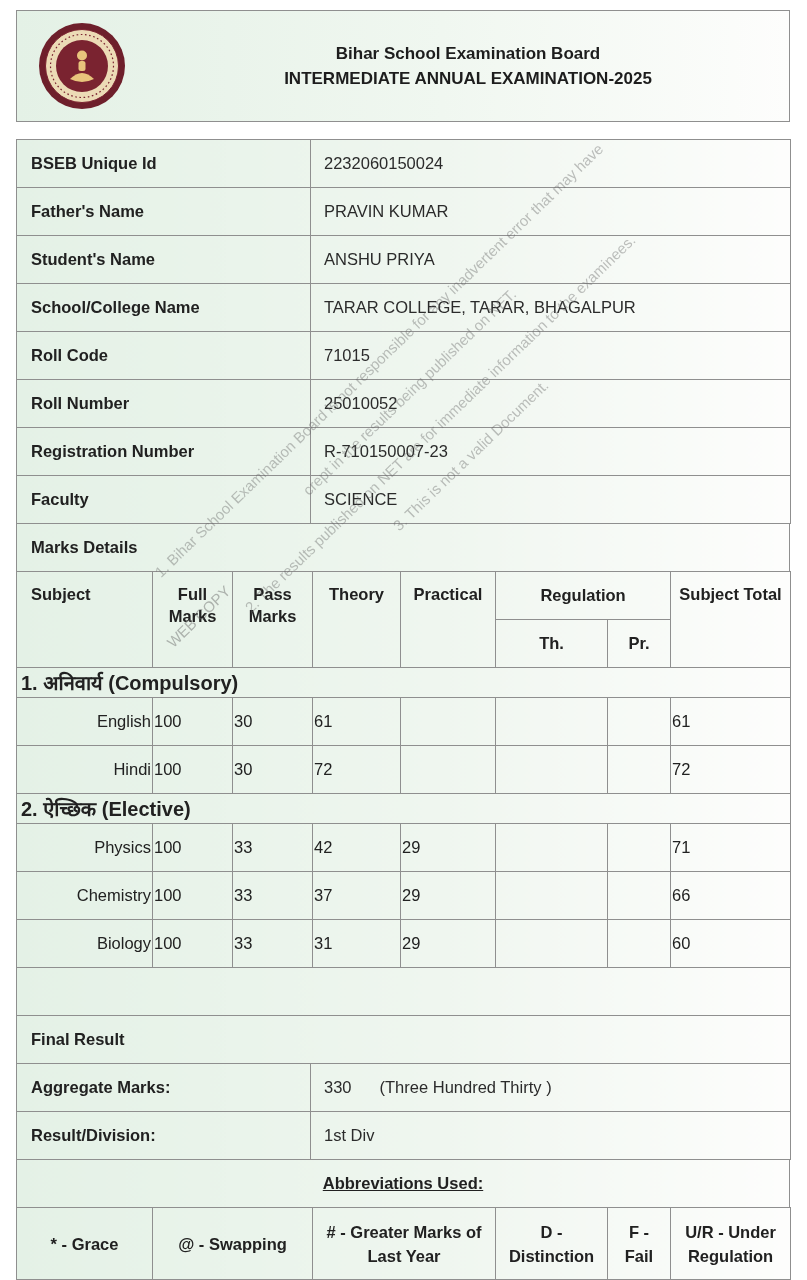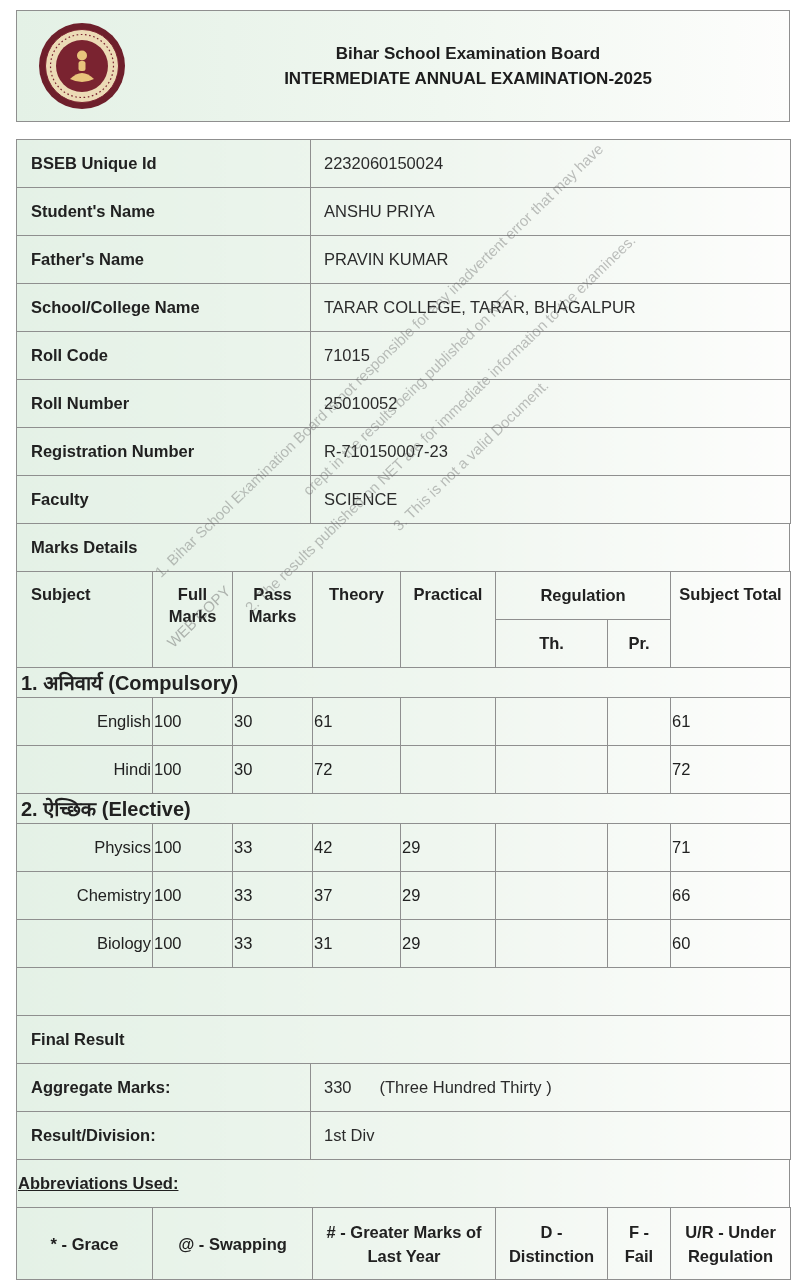--- a/index.html
+++ b/index.html
@@ -55,21 +55,21 @@
   .marks-table td.group {
     height:26px; font-weight:bold; text-align:left; padding-left:4px; font-size:20px;
   }
   .marks-table td.empty-row { height:48px; }
 
   
   .final-table td { height:48px; vertical-align:middle; }
   .agg-words { margin-left:28px; }
 
   
-  .abbr-title-cell { height:48px; text-align:left; vertical-align:middle; font-weight:bold; }
+  .abbr-title-cell { height:48px; text-align:center; vertical-align:middle; font-weight:bold; }
   .abbr-title-cell span { text-decoration:underline; }
   .abbr-table td {
     height:72px; text-align:center; vertical-align:middle;
     font-weight:bold; font-size:16.5px; line-height:24px; padding:0 8px;
   }
 
   
   .watermark {
     position:absolute; left:-25px; top:320px; width:900px;
     transform:rotate(-44deg);
@@ -114,26 +114,26 @@
     <colgroup>
         <col style="width:294px">
         <col style="width:480px">
       </colgroup>
     <tbody>
         <tr>
       <td class="lbl">BSEB Unique Id</td>
       <td class="val">2232060150024</td>
     </tr>
     <tr>
+      <td class="lbl">Father's Name</td>
+      <td class="val">PRAVIN KUMAR</td>
+    </tr>
+    <tr>
       <td class="lbl">Student's Name</td>
       <td class="val">ANSHU PRIYA</td>
-    </tr>
-    <tr>
-      <td class="lbl">Father's Name</td>
-      <td class="val">PRAVIN KUMAR</td>
     </tr>
     <tr>
       <td class="lbl">School/College Name</td>
       <td class="val">TARAR COLLEGE, TARAR, BHAGALPUR</td>
     </tr>
     <tr>
       <td class="lbl">Roll Code</td>
       <td class="val">71015</td>
     </tr>
     <tr>

